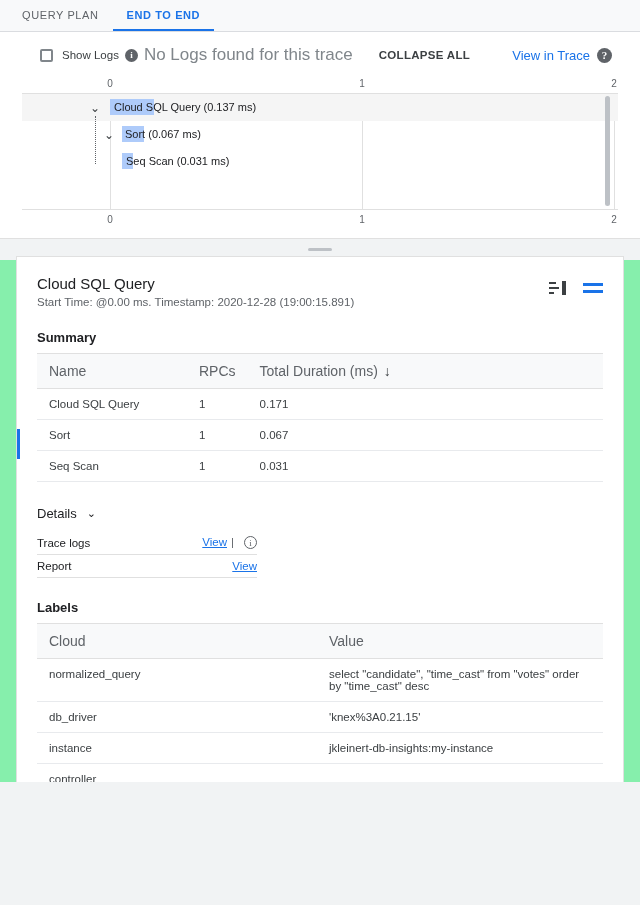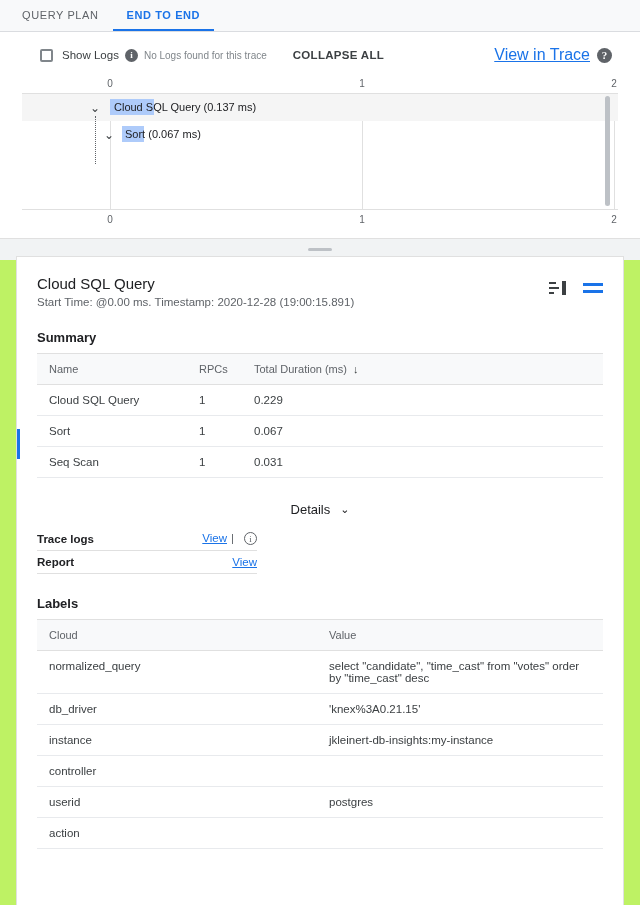--- a/index.html
+++ b/index.html
@@ -4,21 +4,21 @@
 <style>
   * { box-sizing: border-box; }
   html, body {
     margin: 0; padding: 0;
     width: 640px; height: 905px;
     background: #f1f3f4;
     font-family: "Liberation Sans", sans-serif;
     color: #3c4043;
     overflow: hidden;
   }
-  .app { width: 640px; height: 905px; position: relative; background: #bef264; }
+  .app { width: 640px; height: 782px; position: relative; background: #86efac; }
 
   
   .tabbar {
     height: 32px;
     background: #f8f9fa;
     border-bottom: 1px solid #dadce0;
     display: flex;
     align-items: stretch;
     padding-left: 8px;
   }
@@ -61,34 +61,33 @@
   }
   .showlogs-label { color: #3c4043; font-size: 11.5px; margin-right: 6px; }
   .info-dot {
     width: 13px; height: 13px; border-radius: 50%;
     background: #5f6368; color: #fff;
     font-size: 9px; font-weight: bold;
     display: inline-flex; align-items: center; justify-content: center;
     font-family: "Liberation Serif", serif;
     margin-right: 6px;
   }
-  .nologs { color: #80868b; font-size: 10px; }
+  .nologs { color: #80868b; font-size: 17px; }
   .collapse-all {
     margin-left: 26px;
     font-size: 11.5px;
     font-weight: bold;
     letter-spacing: .3px;
     color: #3c4043;
     cursor: pointer;
   }
   .tl-right { margin-left: auto; display: flex; align-items: center; gap: 7px; padding-right: 6px;}
   .view-in-trace {
     color: #1a73e8;
-    font-size: 16px;
-    text-decoration: underline;
+    font-size: 13px;
     cursor: pointer;
   }
   .help-icon {
     width: 15px; height: 15px; border-radius: 50%;
     background: #5f6368; color: #fff;
     font-size: 11px; font-weight: bold;
     display: inline-flex; align-items: center; justify-content: center;
     font-family: "Liberation Serif", serif;
   }
 
@@ -184,44 +183,43 @@
 
   table.tbl { width: 100%; border-collapse: collapse; font-size: 11.5px; }
   table.tbl th {
     text-align: left;
     font-weight: normal;
     color: #5f6368;
     background: #f8f9fa;
     padding: 9px 12px;
     border-bottom: 1px solid #e0e0e0;
     border-top: 1px solid #e0e0e0;
-    font-size: 11px;
+    font-size: 14px;
   }
   table.tbl td {
     padding: 9px 12px;
     border-bottom: 1px solid #e8eaed;
     color: #3c4043;
     vertical-align: top;
   }
   .sum-name { width: 150px; }
   .sum-rpc { width: 55px; }
   .sort-arrow { color: #3c4043; margin-left: 6px; }
 
   .details-toggle {
     display: flex; align-items: center; gap: 10px;
     margin: 24px 0 10px 0;
     font-size: 13px; color: #202124;
     cursor: pointer;
-    justify-content: center;
   }
   .details-toggle .caret { font-size: 11px; }
 
   table.kv { width: 220px; border-collapse: collapse; font-size: 11.5px; }
   table.kv td { padding: 5px 0; border-bottom: 1px solid #e0e0e0; }
-  table.kv td.k { font-weight: bold; color: #202124; width: 120px; margin-left: 39px; }
+  table.kv td.k { font-weight: normal; color: #202124; width: 120px; margin-left: 39px; }
   table.kv td.v { text-align: right; }
   .link { color: #1a73e8; text-decoration: underline; cursor: pointer; }
   .pipe { color: #5f6368; margin: 0 4px; }
   .info-out {
     display: inline-flex; align-items: center; justify-content: center;
     width: 13px; height: 13px; border: 1.4px solid #5f6368; border-radius: 50%;
     font-size: 9px; color: #5f6368; font-family: "Liberation Serif", serif;
     vertical-align: middle; margin-left: 6px;
   }
 
@@ -271,20 +269,24 @@
         <div class="bar" style="left:88px; width:44px;"></div>
         <span class="barlabel" style="left:92px">Cloud SQL Query (0.137 ms)</span>
       </div>
 
       <div class="row" style="top:27px">
         <span class="chev" style="left:80px">⌄</span>
         <div class="bar" style="left:100px; width:22px;"></div>
         <span class="barlabel" style="left:103px">Sort (0.067 ms)</span>
       </div>
 
+      <div class="row" style="top:54px">
+        <div class="bar" style="left:100px; width:11px;"></div>
+        <span class="barlabel" style="left:104px">Seq Scan (0.031 ms)</span>
+      </div>
 
       <div class="dashline" style="left:73px; top:22px; height:48px;"></div>
 
       <div class="scrollbar-v"></div>
     </div>
 
     <div class="axis-row" style="margin-top:4px">
       <span style="left:88px">0</span>
       <span style="left:340px">1</span>
       <span style="left:592px">2</span>
@@ -328,21 +330,21 @@
           <tr>
             <th class="sum-name">Name</th>
             <th class="sum-rpc">RPCs</th>
             <th><span>Total Duration (ms)</span><span class="sort-arrow">↓</span></th>
           </tr>
         </thead>
         <tbody>
           <tr>
             <td>Cloud SQL Query</td>
             <td>1</td>
-            <td>0.229</td>
+            <td>0.171</td>
           </tr>
           <tr>
             <td>Sort</td>
             <td>1</td>
             <td>0.067</td>
           </tr>
           <tr>
             <td>Seq Scan</td>
             <td>1</td>
             <td>0.031</td>

